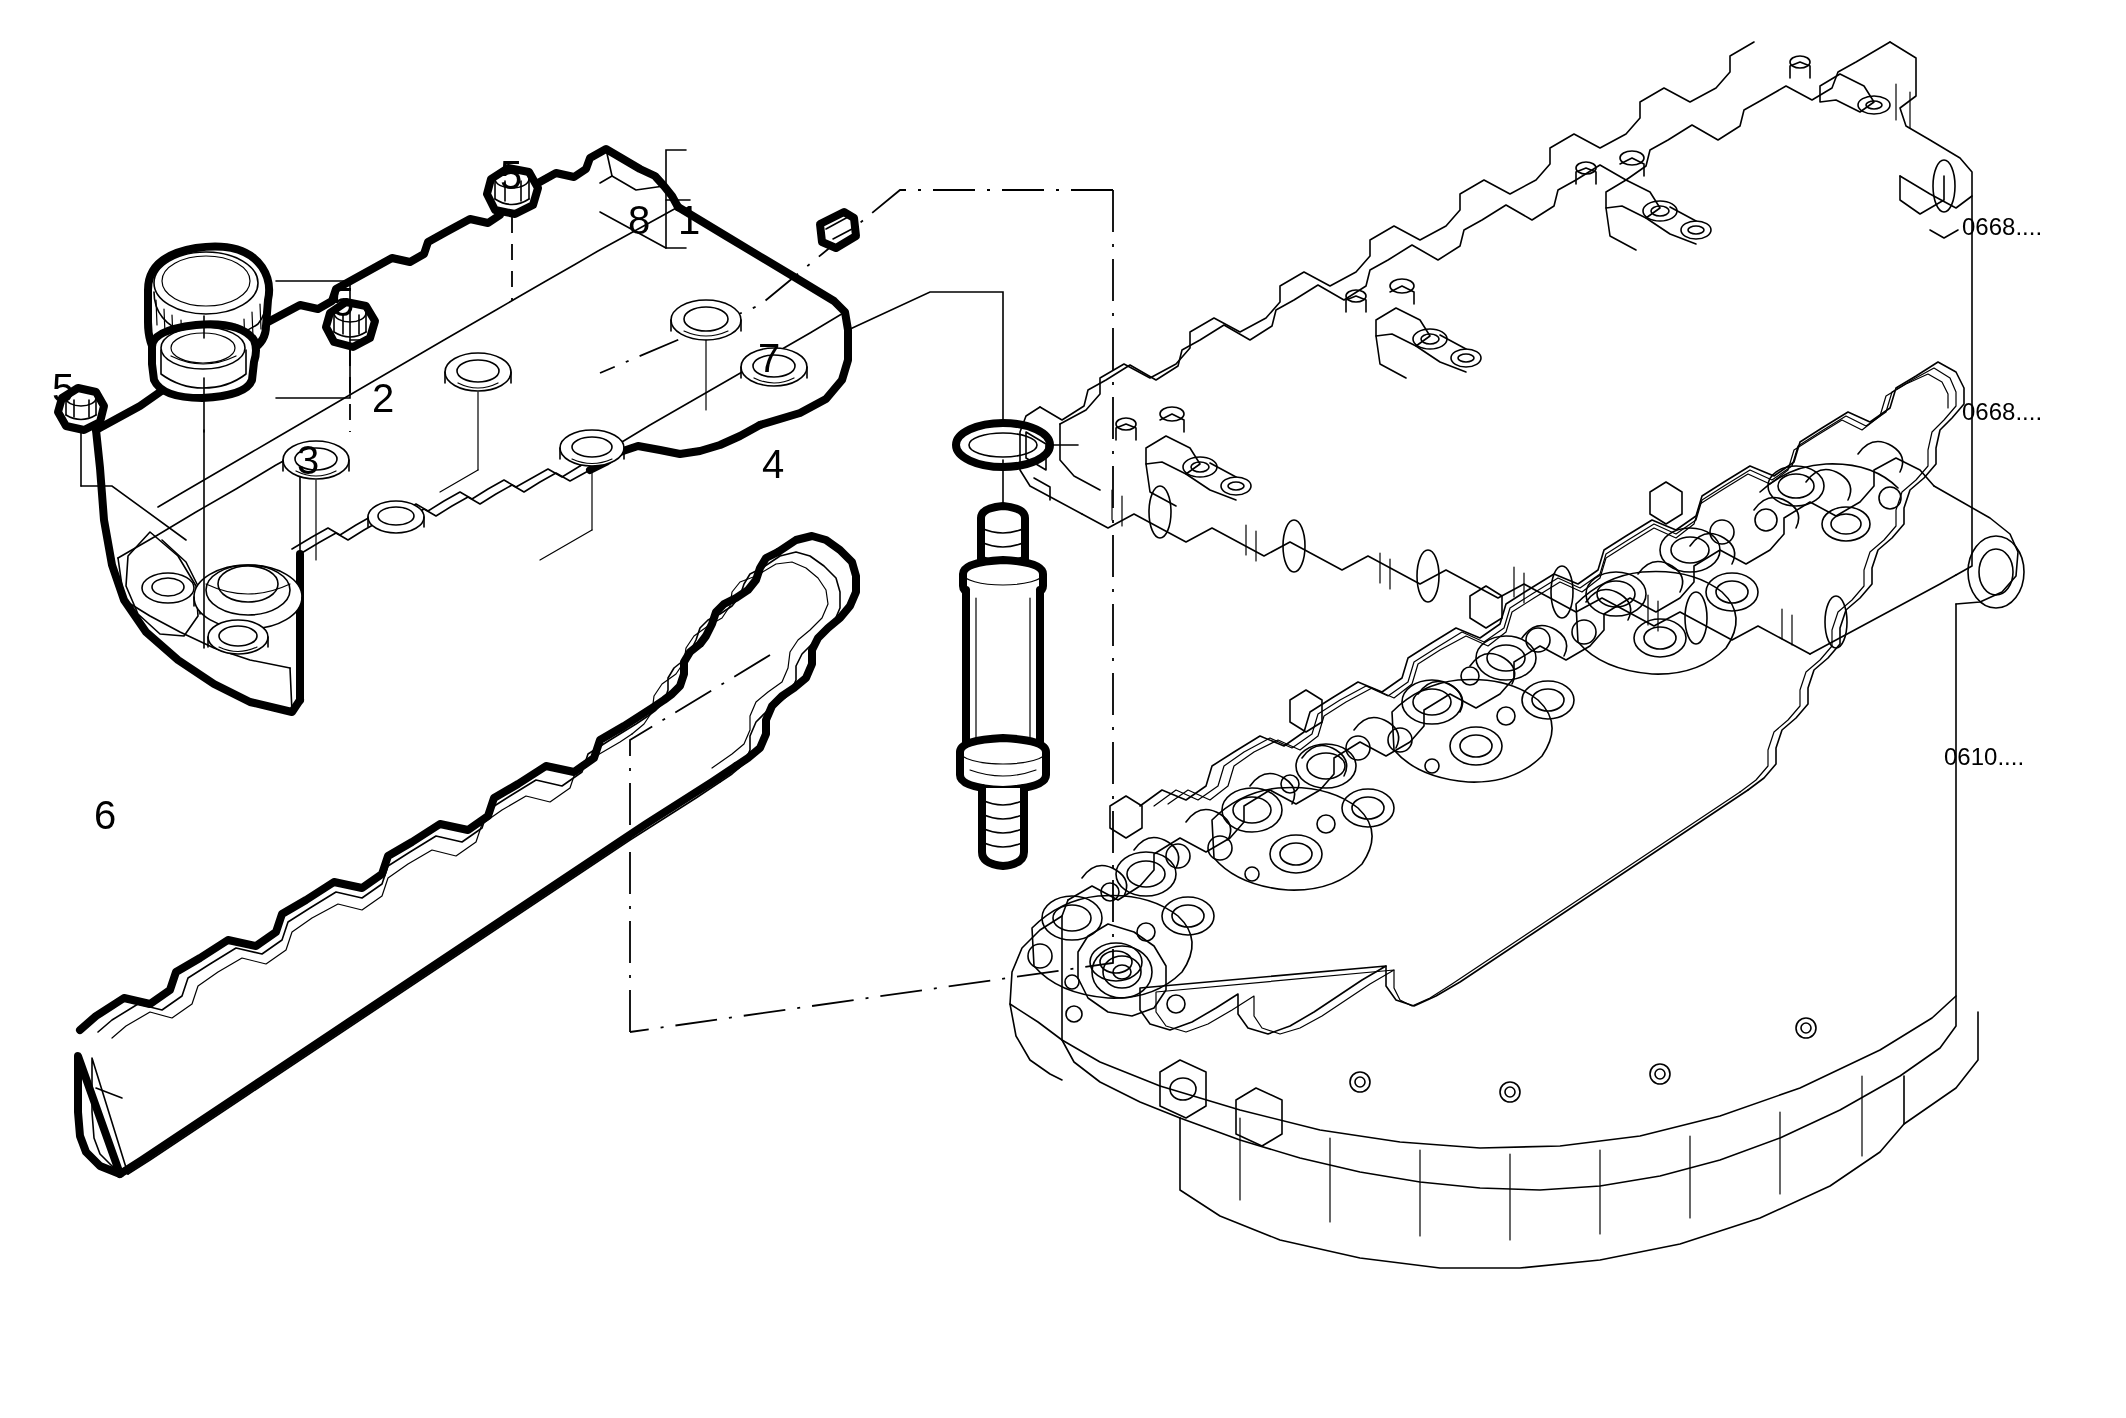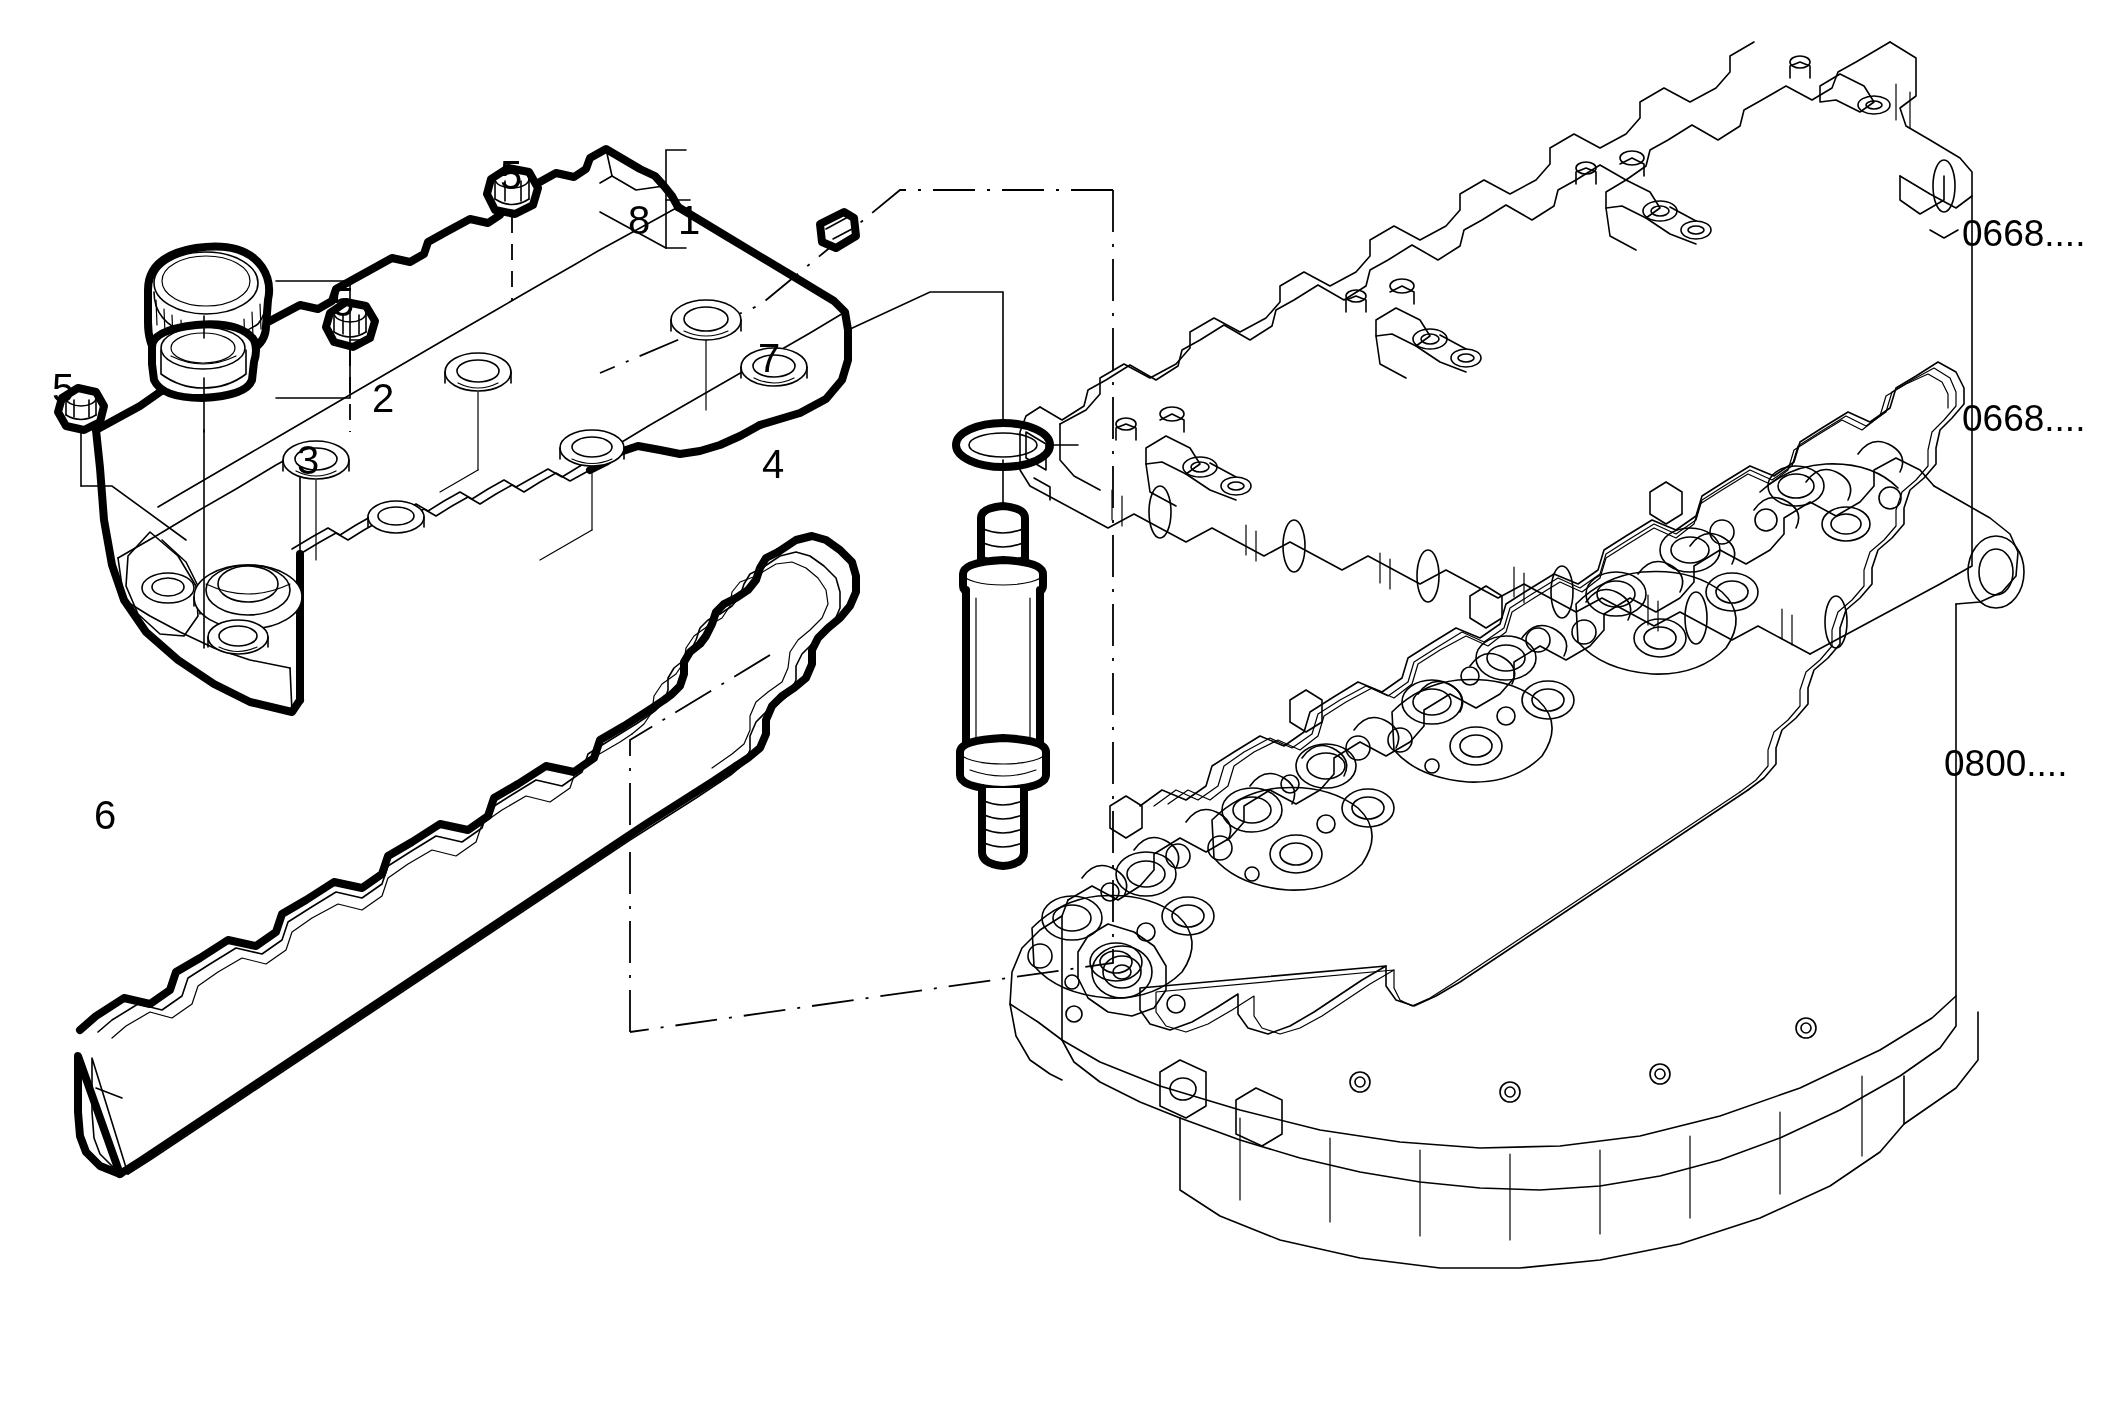--- a/index.html
+++ b/index.html
@@ -4,21 +4,21 @@
 <title>Parts Diagram</title>
 <style>
   html,body{margin:0;padding:0;background:#ffffff;}
   body{width:2126px;height:1418px;overflow:hidden;
        font-family:"Liberation Sans","DejaVu Sans",sans-serif;color:#000;}
   #sheet{position:relative;width:2126px;height:1418px;background:#fff;}
   #art{position:absolute;left:0;top:0;width:2126px;height:1418px;}
   .lbl{position:absolute;font-size:40px;line-height:1;color:#000;
        font-family:"Liberation Sans","DejaVu Sans",sans-serif;
        font-weight:400;white-space:nowrap;}
-  .ref{position:absolute;font-size:37px;line-height:1;color:#000;
+  .ref{position:absolute;font-size:24px;line-height:1;color:#000;
        font-family:"Liberation Sans","DejaVu Sans",sans-serif;white-space:nowrap;}
 </style>
 </head>
 <body>
 
 <div id="sheet">
 
 <svg id="art" viewBox="0 0 2126 1418" xmlns="http://www.w3.org/2000/svg">
   <defs>
     <style>
@@ -732,15 +732,15 @@
 <div class="lbl" style="left:332px; top:282px;">5</div>
 <div class="lbl" style="left:500px; top:155px;">5</div>
 <div class="lbl" style="left:628px; top:200px;">8</div>
 <div class="lbl" style="left:678px; top:200px;">1</div>
 <div class="lbl" style="left:758px; top:338px;">7</div>
 <div class="lbl" style="left:762px; top:444px;">4</div>
 <div class="lbl" style="left:94px;  top:795px;">6</div>
 
 <div class="ref" style="left:1962px; top:215px;">0668....</div>
 <div class="ref" style="left:1962px; top:400px;">0668....</div>
-<div class="ref" style="left:1944px; top:745px;">0800....</div>
+<div class="ref" style="left:1944px; top:745px;">0610....</div>
 
 </div>
 
 </body></html>

